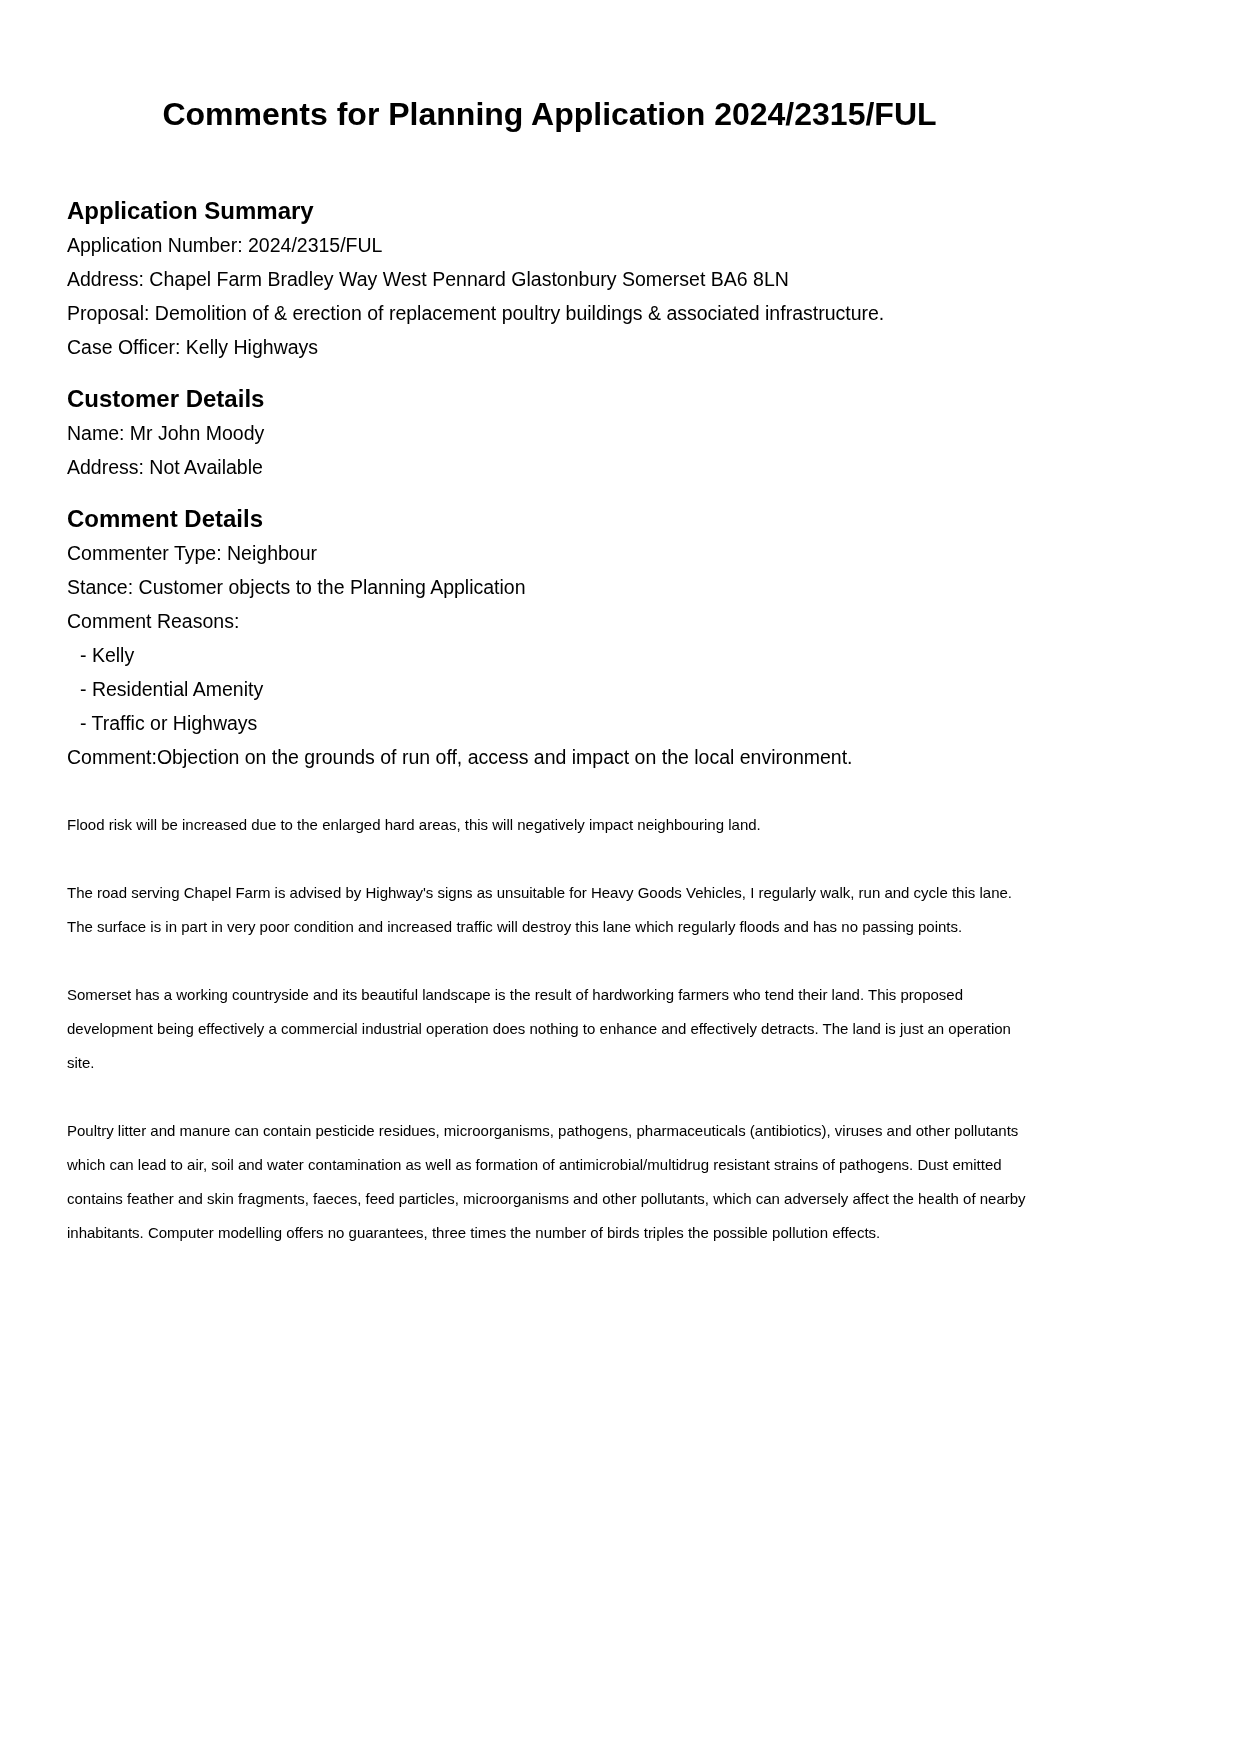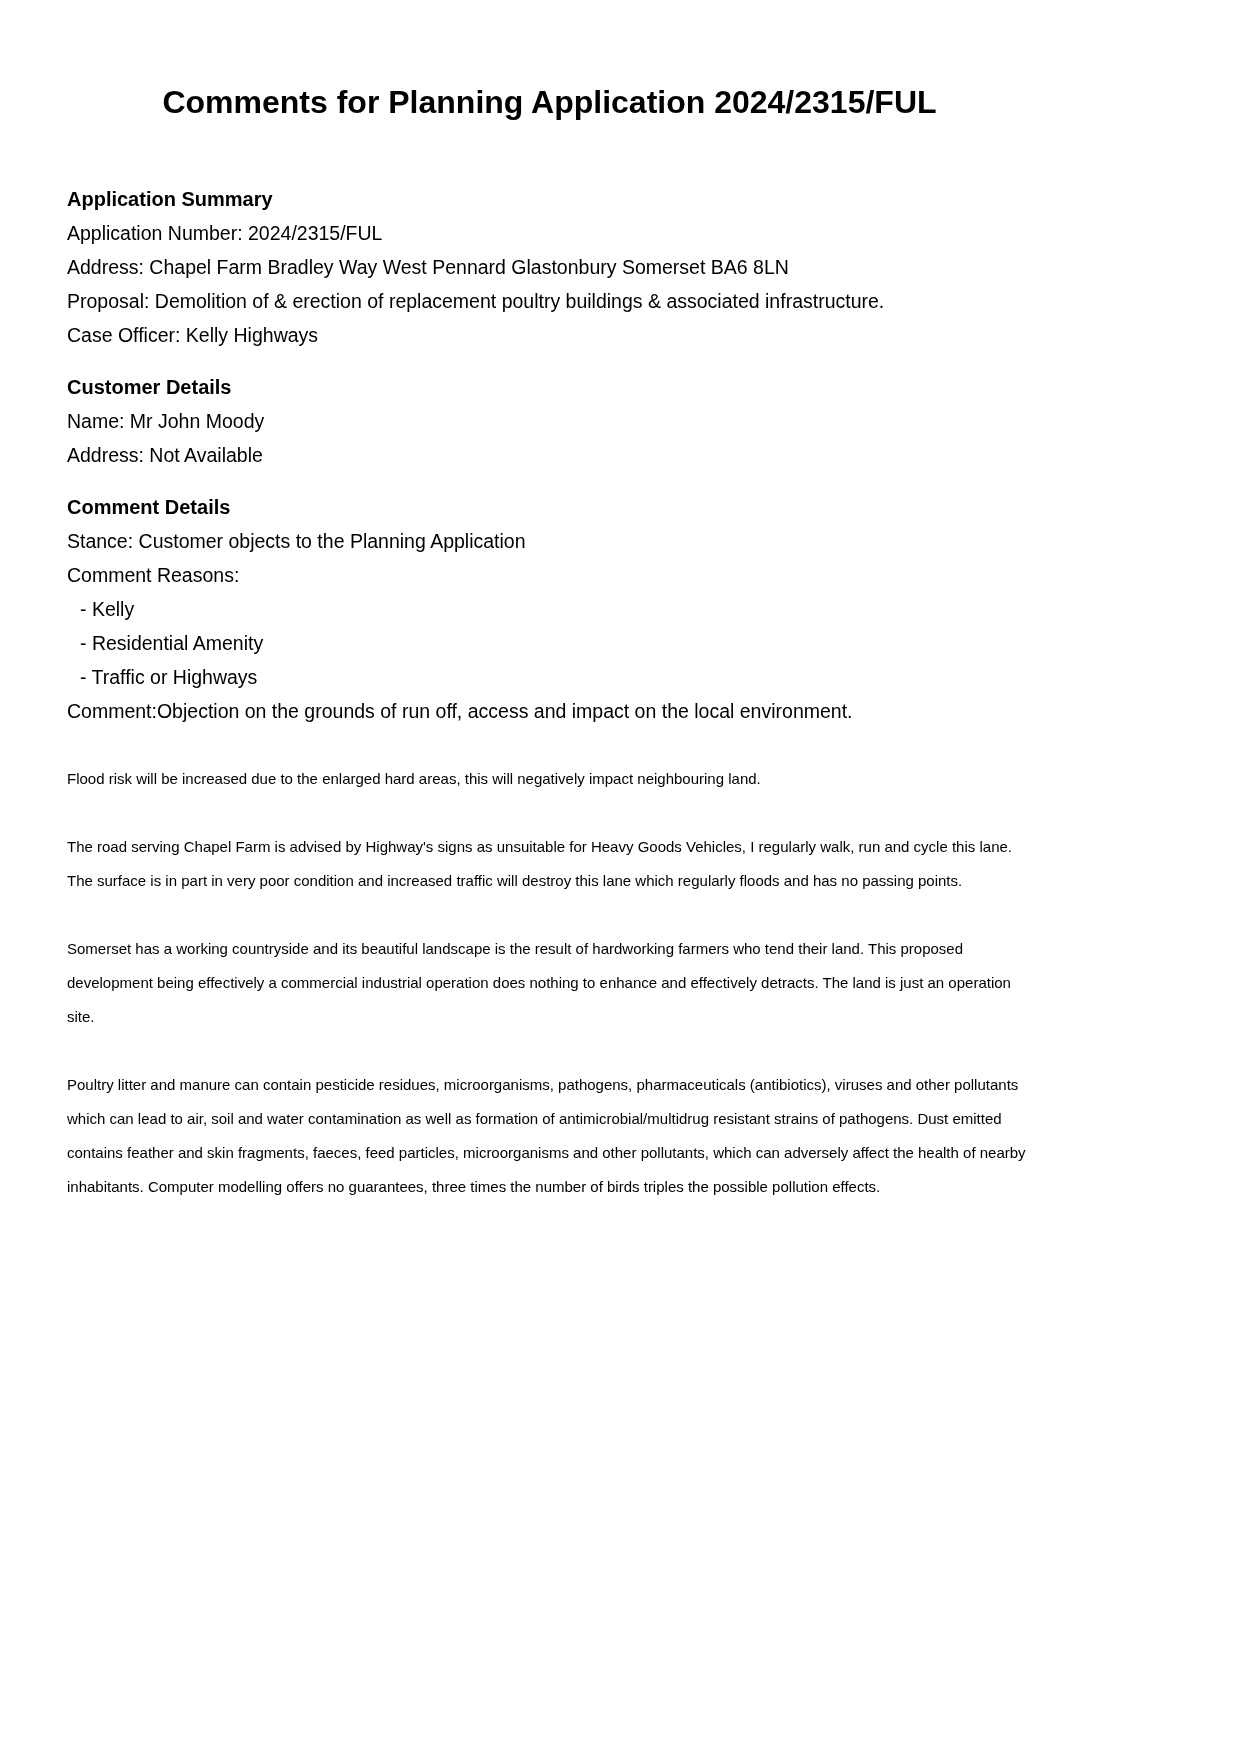--- a/index.html
+++ b/index.html
@@ -11,39 +11,39 @@
     width: 1240px;
     height: 1755px;
     position: relative;
     font-family: "Liberation Sans", sans-serif;
     color: #000000;
     -webkit-font-smoothing: antialiased;
   }
   .doc {
     position: absolute;
     left: 67px;
-    top: 0;
+    top: 12px;
     width: 965px;
   }
   .title {
     margin-top: 82px;
     text-align: center;
     font-weight: bold;
     font-size: 32px;
     line-height: 40px;
     letter-spacing: 0px;
   }
   .line {
     font-size: 19.5px;
     line-height: 34px;
     white-space: normal;
   }
   .heading {
     font-weight: bold;
-    font-size: 20px;
+    font-size: 24px;
     line-height: 34px;
   }
   .section {
     margin-top: 18px;
   }
   .first-section {
     margin-top: 60px;
   }
   .indent {
     padding-left: 13px;
@@ -70,20 +70,21 @@
   </div>
 
   <div class="section">
     <div class="heading">Customer Details</div>
     <div class="line">Name: Mr John Moody</div>
     <div class="line">Address: Not Available</div>
   </div>
 
   <div class="section">
     <div class="heading">Comment Details</div>
+    <div class="line">Commenter Type: Neighbour</div>
     <div class="line">Stance: Customer objects to the Planning Application</div>
     <div class="line">Comment Reasons:</div>
     <div class="line indent">- Kelly</div>
     <div class="line indent">- Residential Amenity</div>
     <div class="line indent">- Traffic or Highways</div>
     <div class="line">Comment:Objection on the grounds of run off, access and impact on the local environment.</div>
 
     <p class="para">Flood risk will be increased due to the enlarged hard areas, this will negatively impact neighbouring land.</p>
     <p class="para">The road serving Chapel Farm is advised by Highway's signs as unsuitable for Heavy Goods Vehicles, I regularly walk, run and cycle this lane. The surface is in part in very poor condition and increased traffic will destroy this lane which regularly floods and has no passing points.</p>
     <p class="para">Somerset has a working countryside and its beautiful landscape is the result of hardworking farmers who tend their land. This proposed development being effectively a commercial industrial operation does nothing to enhance and effectively detracts. The land is just an operation site.</p>

